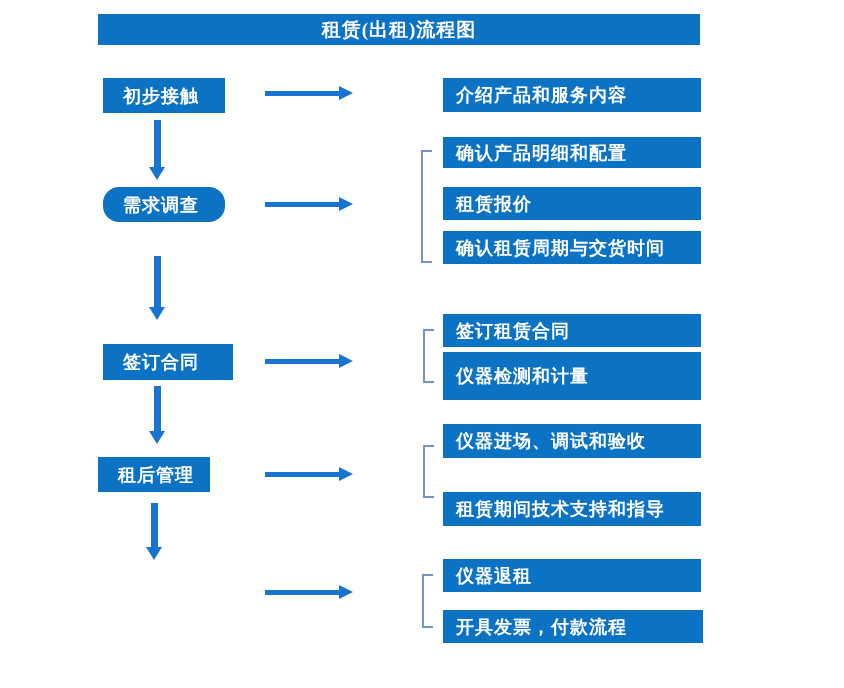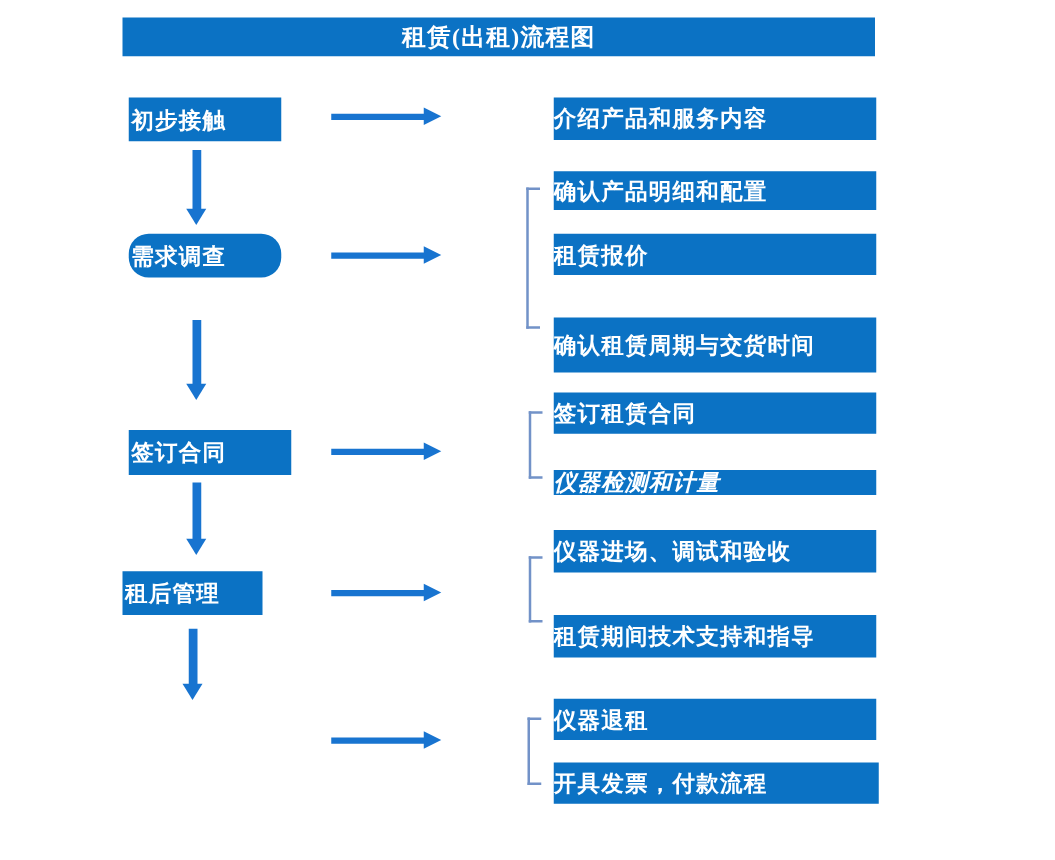--- a/index.html
+++ b/index.html
@@ -10,22 +10,22 @@
     position:absolute;left:98px;top:14px;width:602px;height:31px;
     background:var(--box-blue);display:flex;align-items:center;justify-content:center;
   }
   .title-bar span{color:#fff;font-weight:bold;font-size:19px;letter-spacing:1px;}
 
   .bluebox{
     position:absolute;background:var(--box-blue);color:#fff;font-weight:bold;
     display:flex;align-items:center;box-sizing:border-box;
     font-size:18px;letter-spacing:1px;white-space:nowrap;
   }
-  .stepbox{padding-left:2px;}
-  .detailbox{left:443px;width:258px;}
+  .stepbox{padding-left:20px;}
+  .detailbox{left:443px;width:258px;padding-left:13px;}
 
   
   .harrow{position:absolute;width:88px;height:14px;}
   .harrow .shaft{position:absolute;left:0;right:13px;top:5px;height:5px;background:var(--arrow-blue);}
   .harrow .head{position:absolute;right:0;top:0;width:0;height:0;
     border-left:14px solid var(--arrow-blue);border-top:7px solid transparent;border-bottom:7px solid transparent;}
 
   
   .varrow{position:absolute;width:17px;}
   .varrow .shaft{position:absolute;left:5px;width:7px;top:0;bottom:12px;background:var(--arrow-blue);}
@@ -47,24 +47,24 @@
 
   <div class="bluebox stepbox" style="left:103px;top:78px;width:122px;height:35px;">初步接触</div>
   <div class="bluebox stepbox" style="left:103px;top:187px;width:122px;height:35px;border-radius:16px;">需求调查</div>
   <div class="bluebox stepbox" style="left:103px;top:344px;width:130px;height:36px;">签订合同</div>
   <div class="bluebox stepbox" style="left:98px;top:457px;width:112px;height:35px;">租后管理</div>
 
   <div class="bluebox detailbox" style="top:78px;height:34px;">介绍产品和服务内容</div>
 
   <div class="bluebox detailbox" style="top:137px;height:31px;">确认产品明细和配置</div>
   <div class="bluebox detailbox" style="top:187px;height:33px;">租赁报价</div>
-  <div class="bluebox detailbox" style="top:254px;height:44px;">确认租赁周期与交货时间</div>
+  <div class="bluebox detailbox" style="top:231px;height:33px;">确认租赁周期与交货时间</div>
 
   <div class="bluebox detailbox" style="top:314px;height:33px;">签订租赁合同</div>
-  <div class="bluebox detailbox" style="top:376px;height:20px;font-style:italic;">仪器检测和计量</div>
+  <div class="bluebox detailbox" style="top:352px;height:48px;">仪器检测和计量</div>
 
   <div class="bluebox detailbox" style="top:424px;height:34px;">仪器进场、调试和验收</div>
   <div class="bluebox detailbox" style="top:492px;height:34px;">租赁期间技术支持和指导</div>
 
   <div class="bluebox detailbox" style="top:559px;height:33px;">仪器退租</div>
   <div class="bluebox detailbox" style="top:610px;height:33px;width:260px;">开具发票，付款流程</div>
 
   <div class="harrow" style="left:265px;top:86px;">
     <div class="shaft"></div>
     <div class="head"></div>

